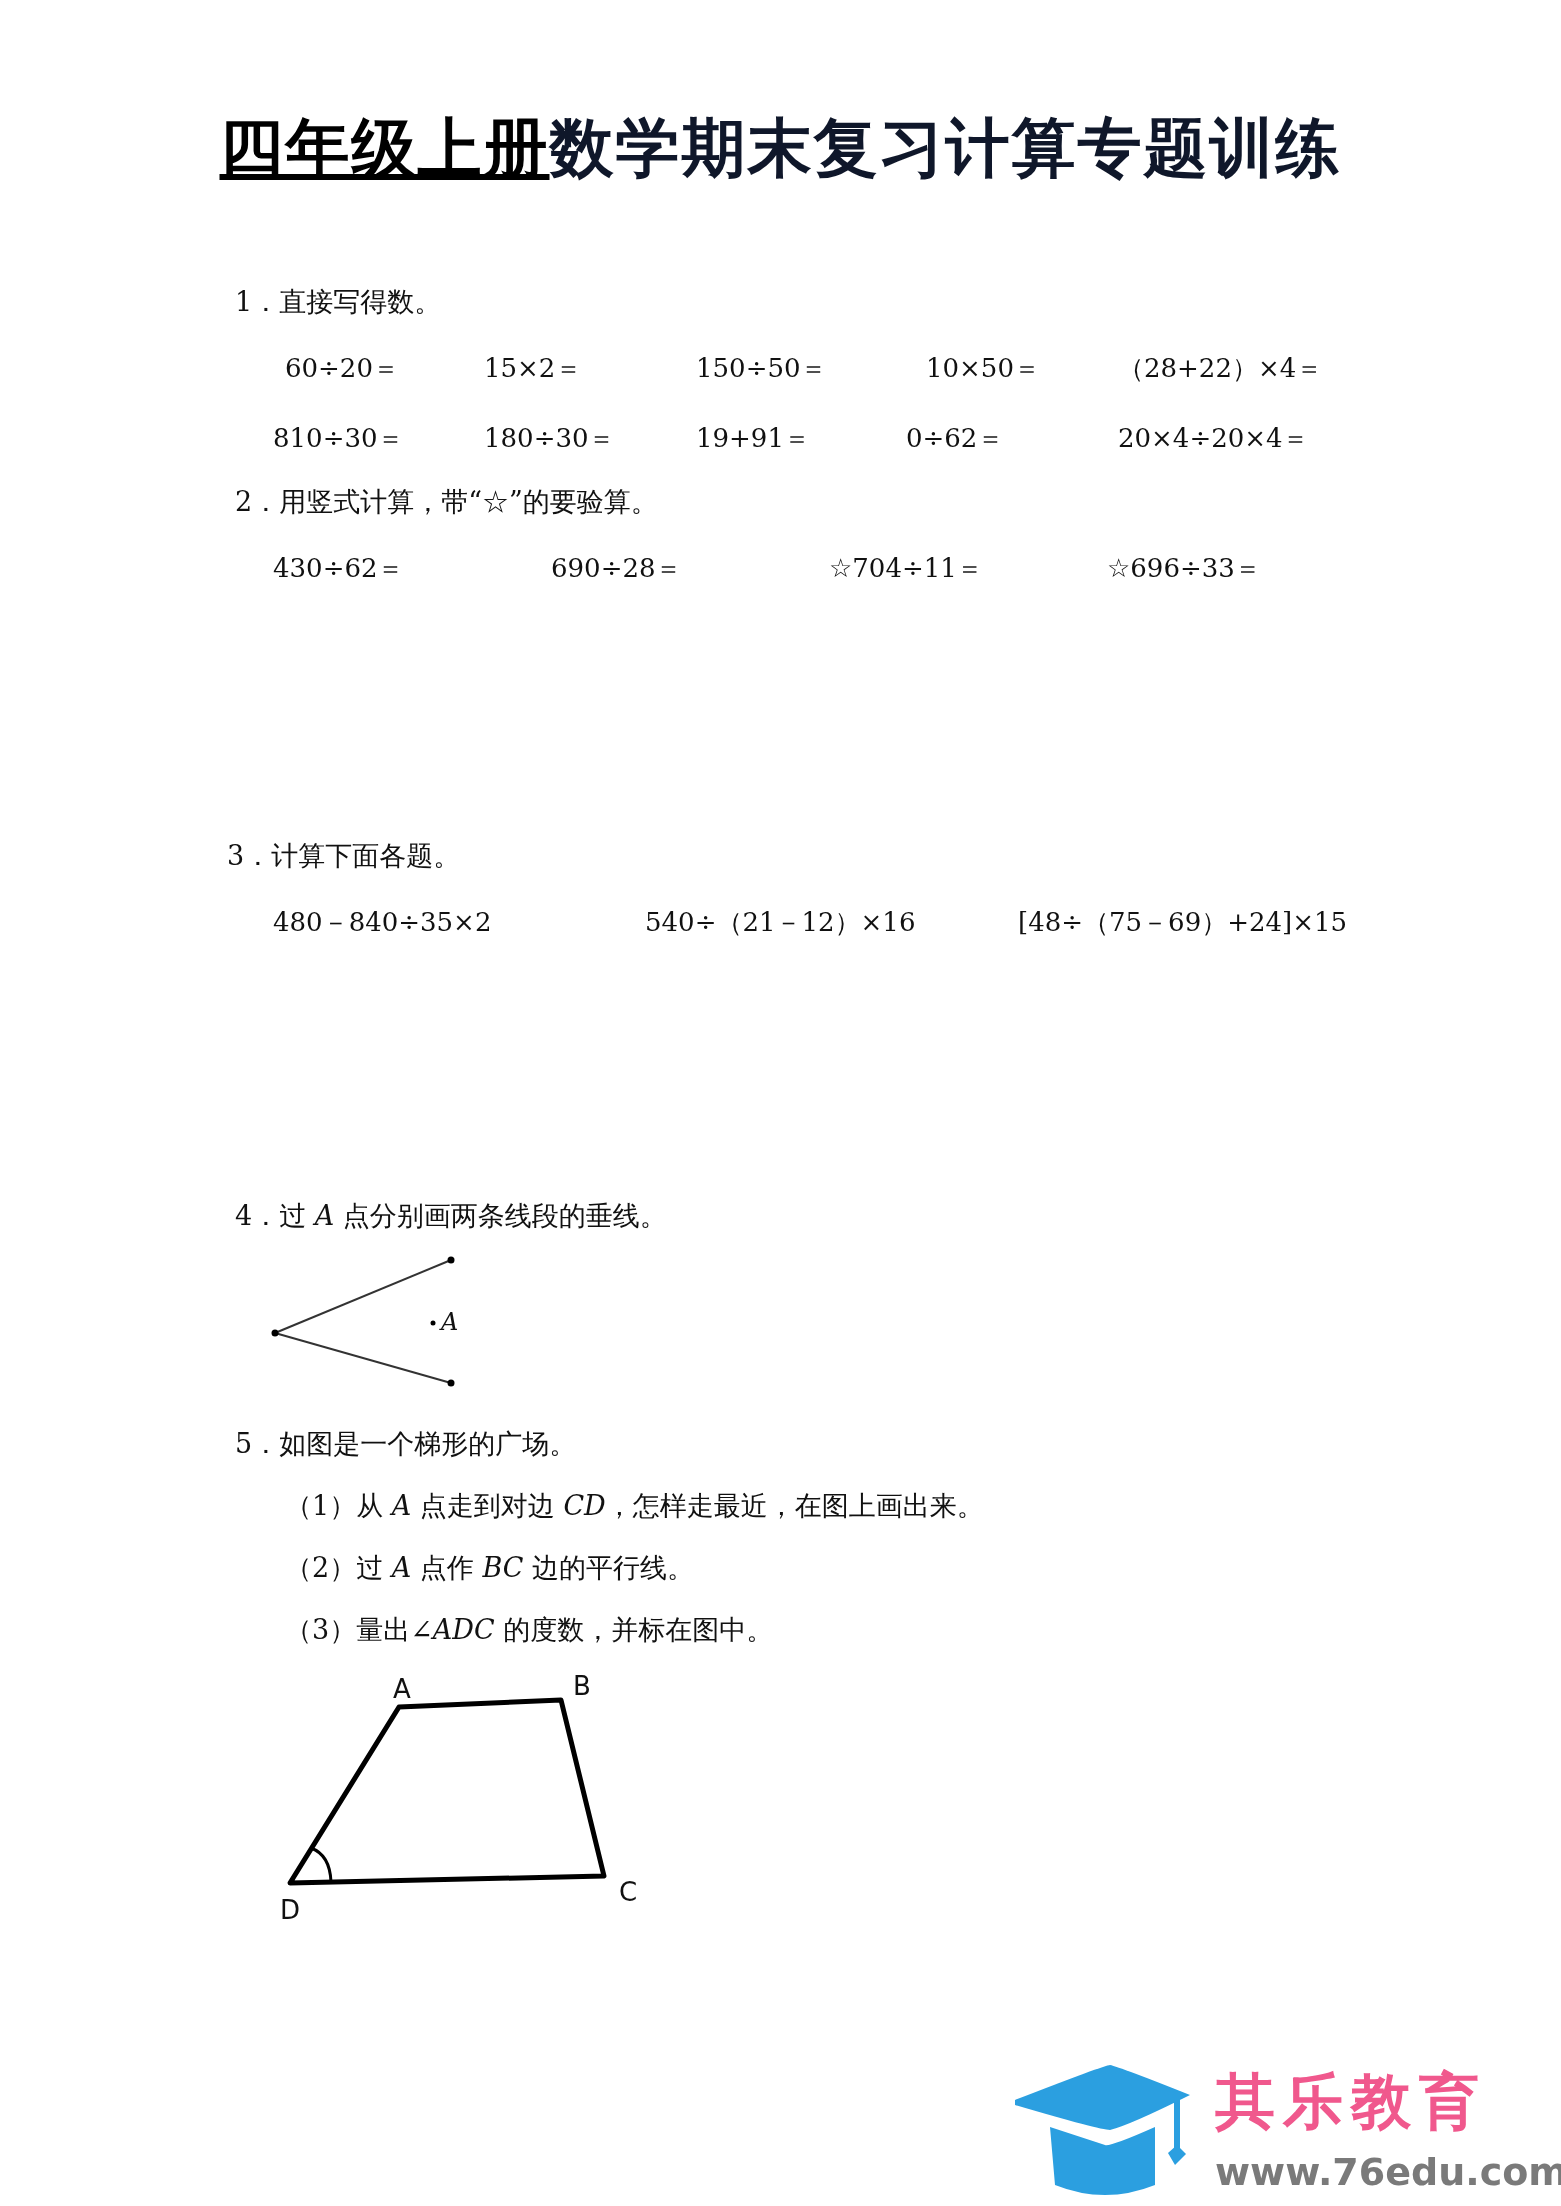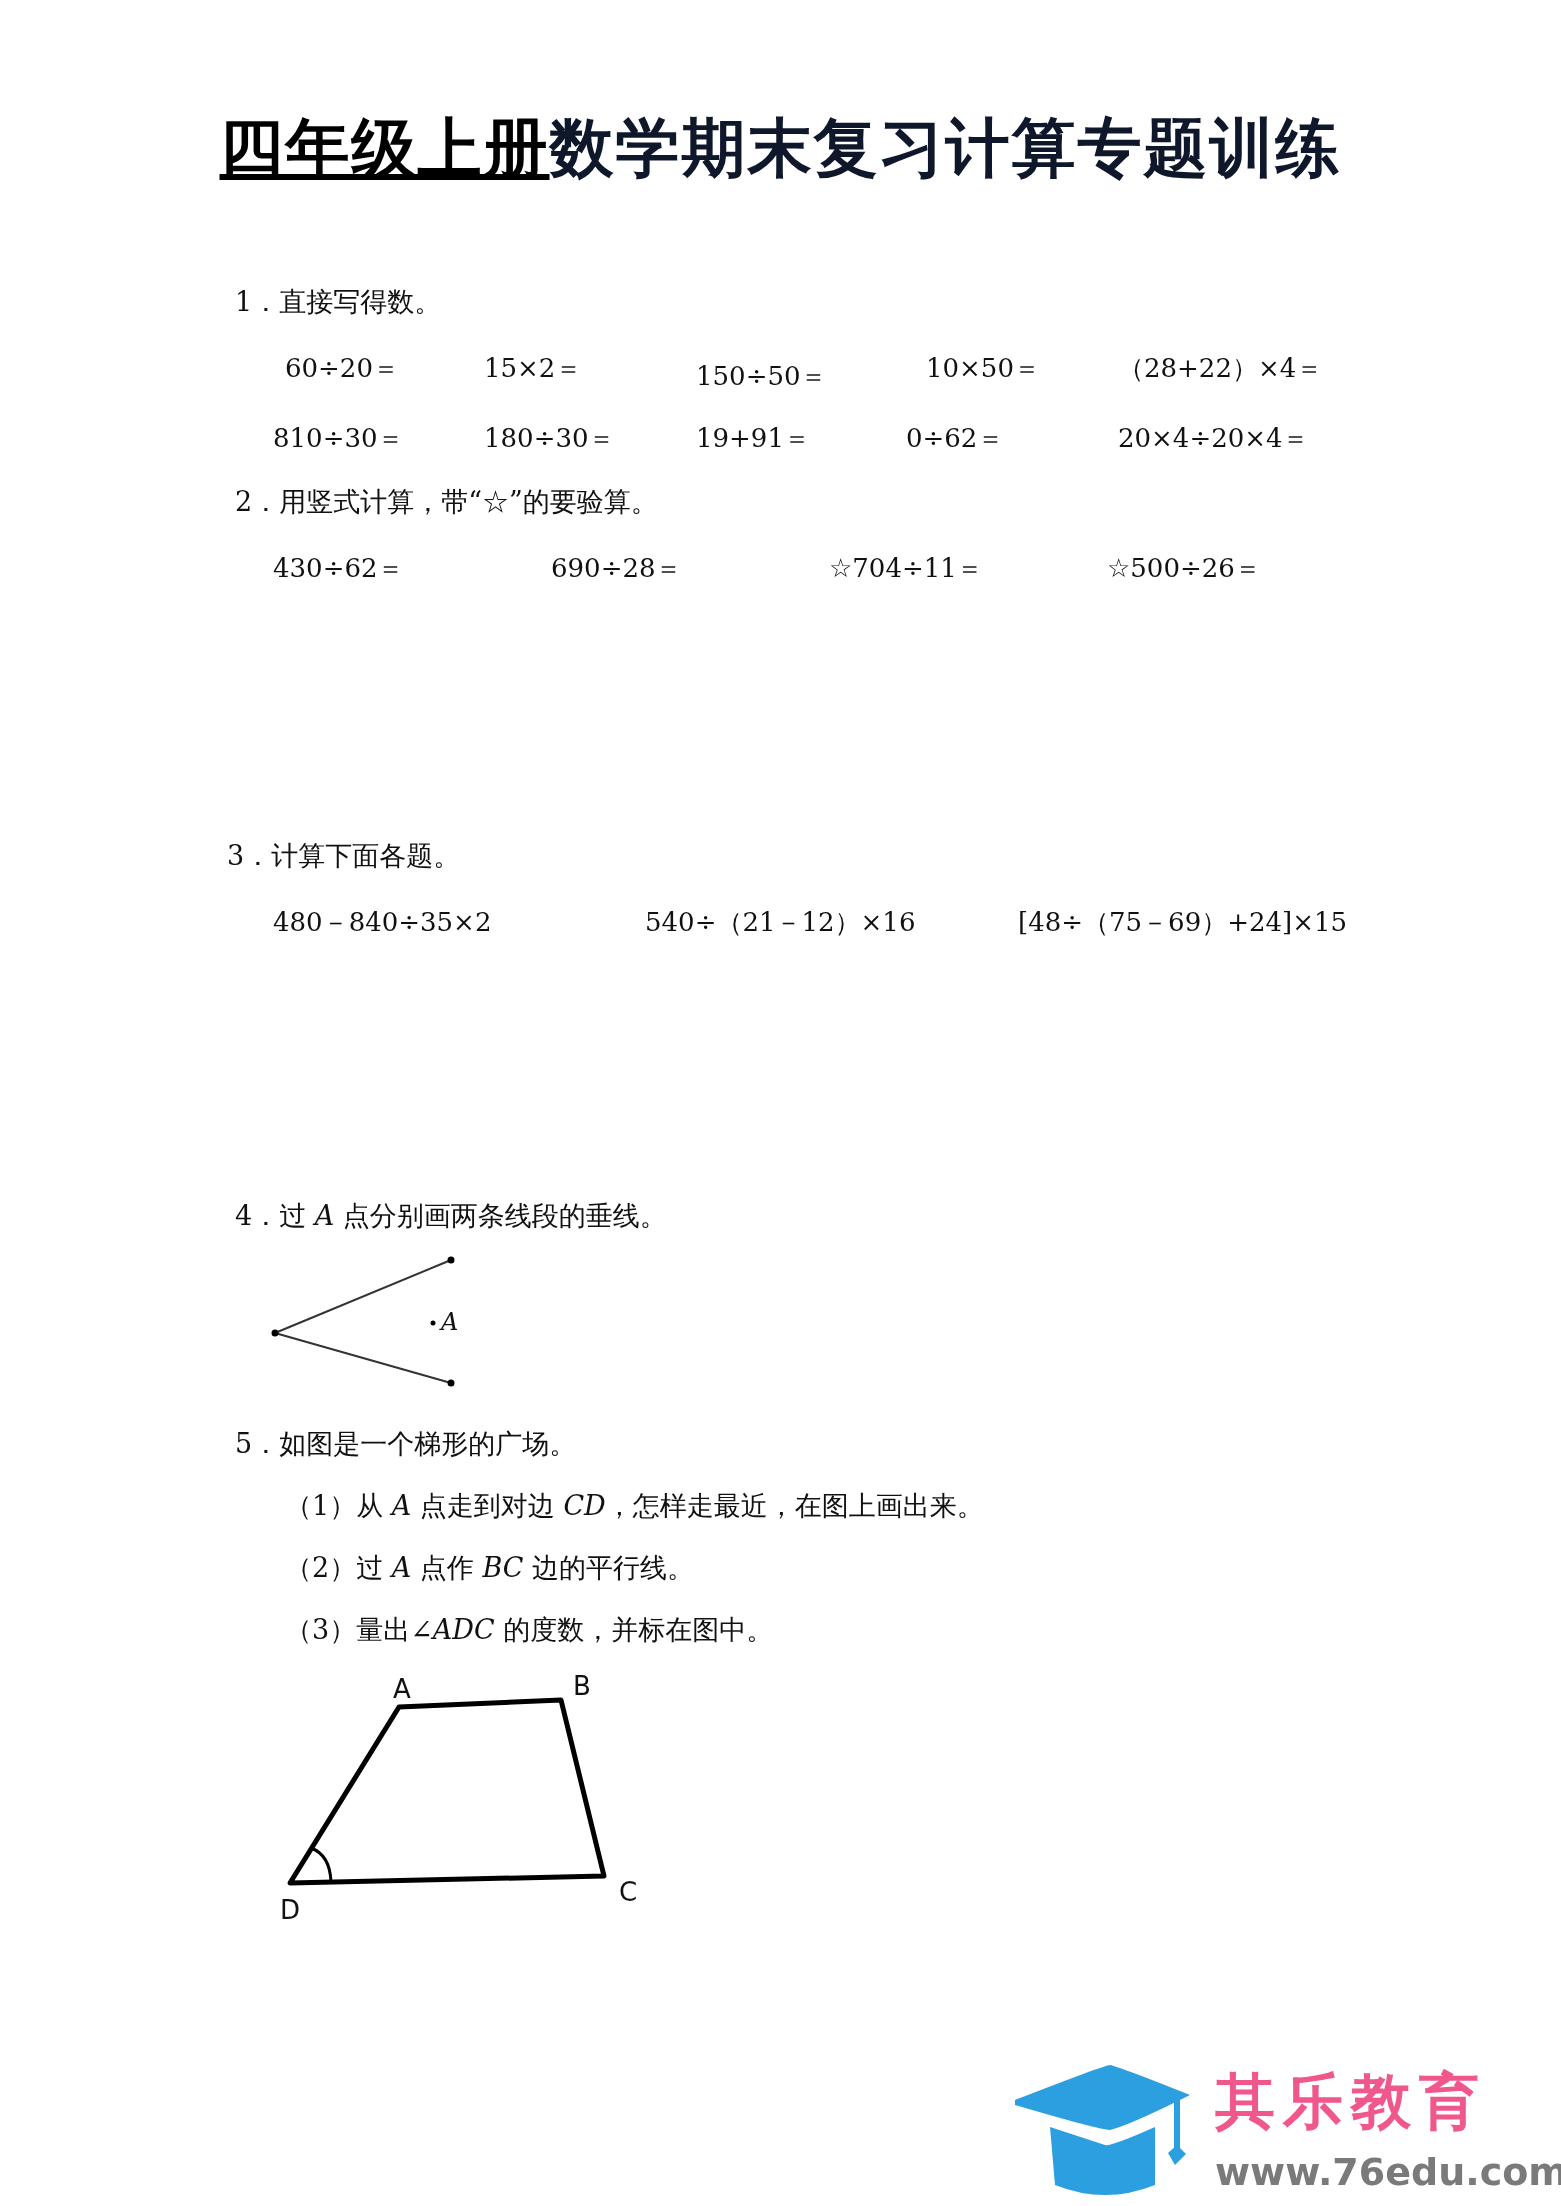--- a/index.html
+++ b/index.html
@@ -15,34 +15,34 @@
   .logo-url{position:absolute;left:1215px;top:2150px;font-family:"DejaVu Sans","Liberation Sans",sans-serif;font-weight:bold;font-size:38px;color:#7a7a7a;line-height:44px;}
 </style>
 </head>
 <body>
 
 <div class="title"><span class="black">四年级上册</span><span class="red">数学期末复习计算专题训练</span></div>
 
 <div class="abs q" style="left:235px;top:286px;">1．直接写得数。</div>
 <div class="abs" style="left:285px;top:352px;">60÷20＝</div>
 <div class="abs" style="left:484px;top:352px;">15×2＝</div>
-<div class="abs" style="left:696px;top:352px;margin-top:8px;">150÷50＝</div>
+<div class="abs" style="left:696px;top:352px;">150÷50＝</div>
 <div class="abs" style="left:906px;top:352px;margin-left:20px;">10×50＝</div>
 <div class="abs" style="left:1118px;top:352px;">（28+22）×4＝</div>
 <div class="abs" style="left:273px;top:422px;">810÷30＝</div>
 <div class="abs" style="left:484px;top:422px;">180÷30＝</div>
 <div class="abs" style="left:696px;top:422px;">19+91＝</div>
 <div class="abs" style="left:906px;top:422px;">0÷62＝</div>
 <div class="abs" style="left:1118px;top:422px;">20×4÷20×4＝</div>
 
 <div class="abs q" style="left:235px;top:486px;">2．用竖式计算，带“☆”的要验算。</div>
 <div class="abs" style="left:273px;top:552px;">430÷62＝</div>
 <div class="abs" style="left:551px;top:552px;">690÷28＝</div>
 <div class="abs" style="left:829px;top:552px;">☆704÷11＝</div>
-<div class="abs" style="left:1107px;top:552px;">☆500÷26＝</div>
+<div class="abs" style="left:1107px;top:552px;">☆696÷33＝</div>
 
 <div class="abs q" style="left:227px;top:840px;">3．计算下面各题。</div>
 <div class="abs" style="left:273px;top:906px;">480－840÷35×2</div>
 <div class="abs" style="left:645px;top:906px;">540÷（21－12）×16</div>
 <div class="abs" style="left:1018px;top:906px;">[48÷（75－69）+24]×15</div>
 
 <div class="abs q" style="left:235px;top:1200px;"><span>4．过 </span><span class="it">A</span><span> 点分别画两条线段的垂线。</span></div>
 <svg class="abs" style="left:260px;top:1250px;" width="220" height="150">
   <line x1="15" y1="83" x2="191" y2="10" stroke="#333" stroke-width="2"></line>
   <line x1="15" y1="83" x2="191" y2="133" stroke="#333" stroke-width="2"></line>

